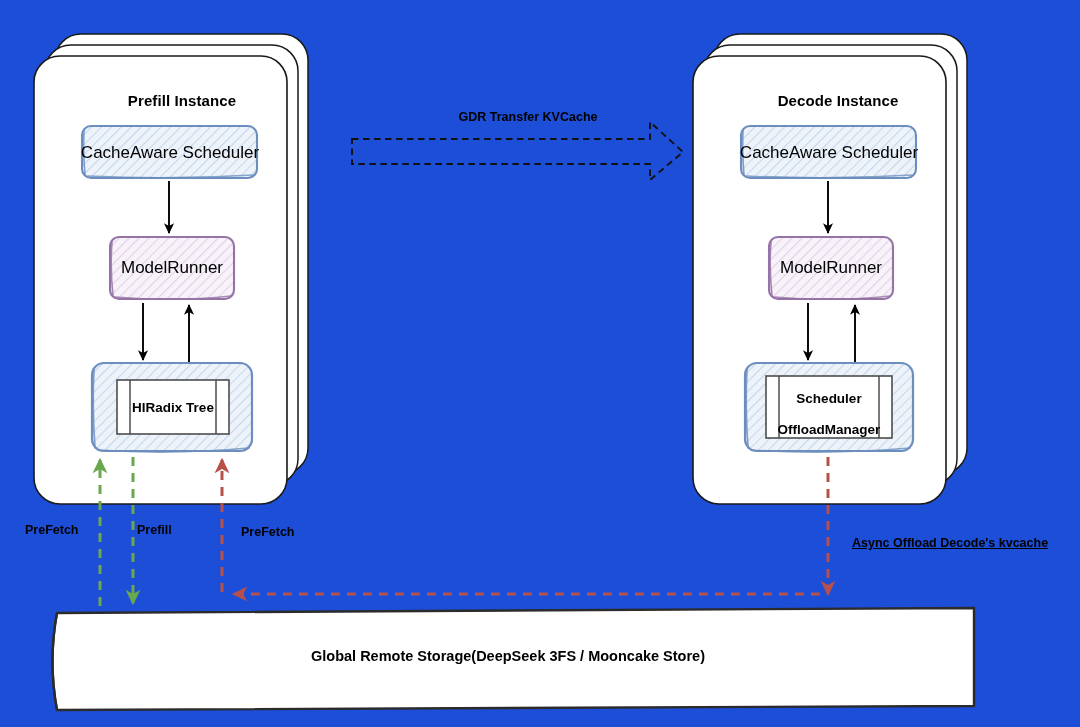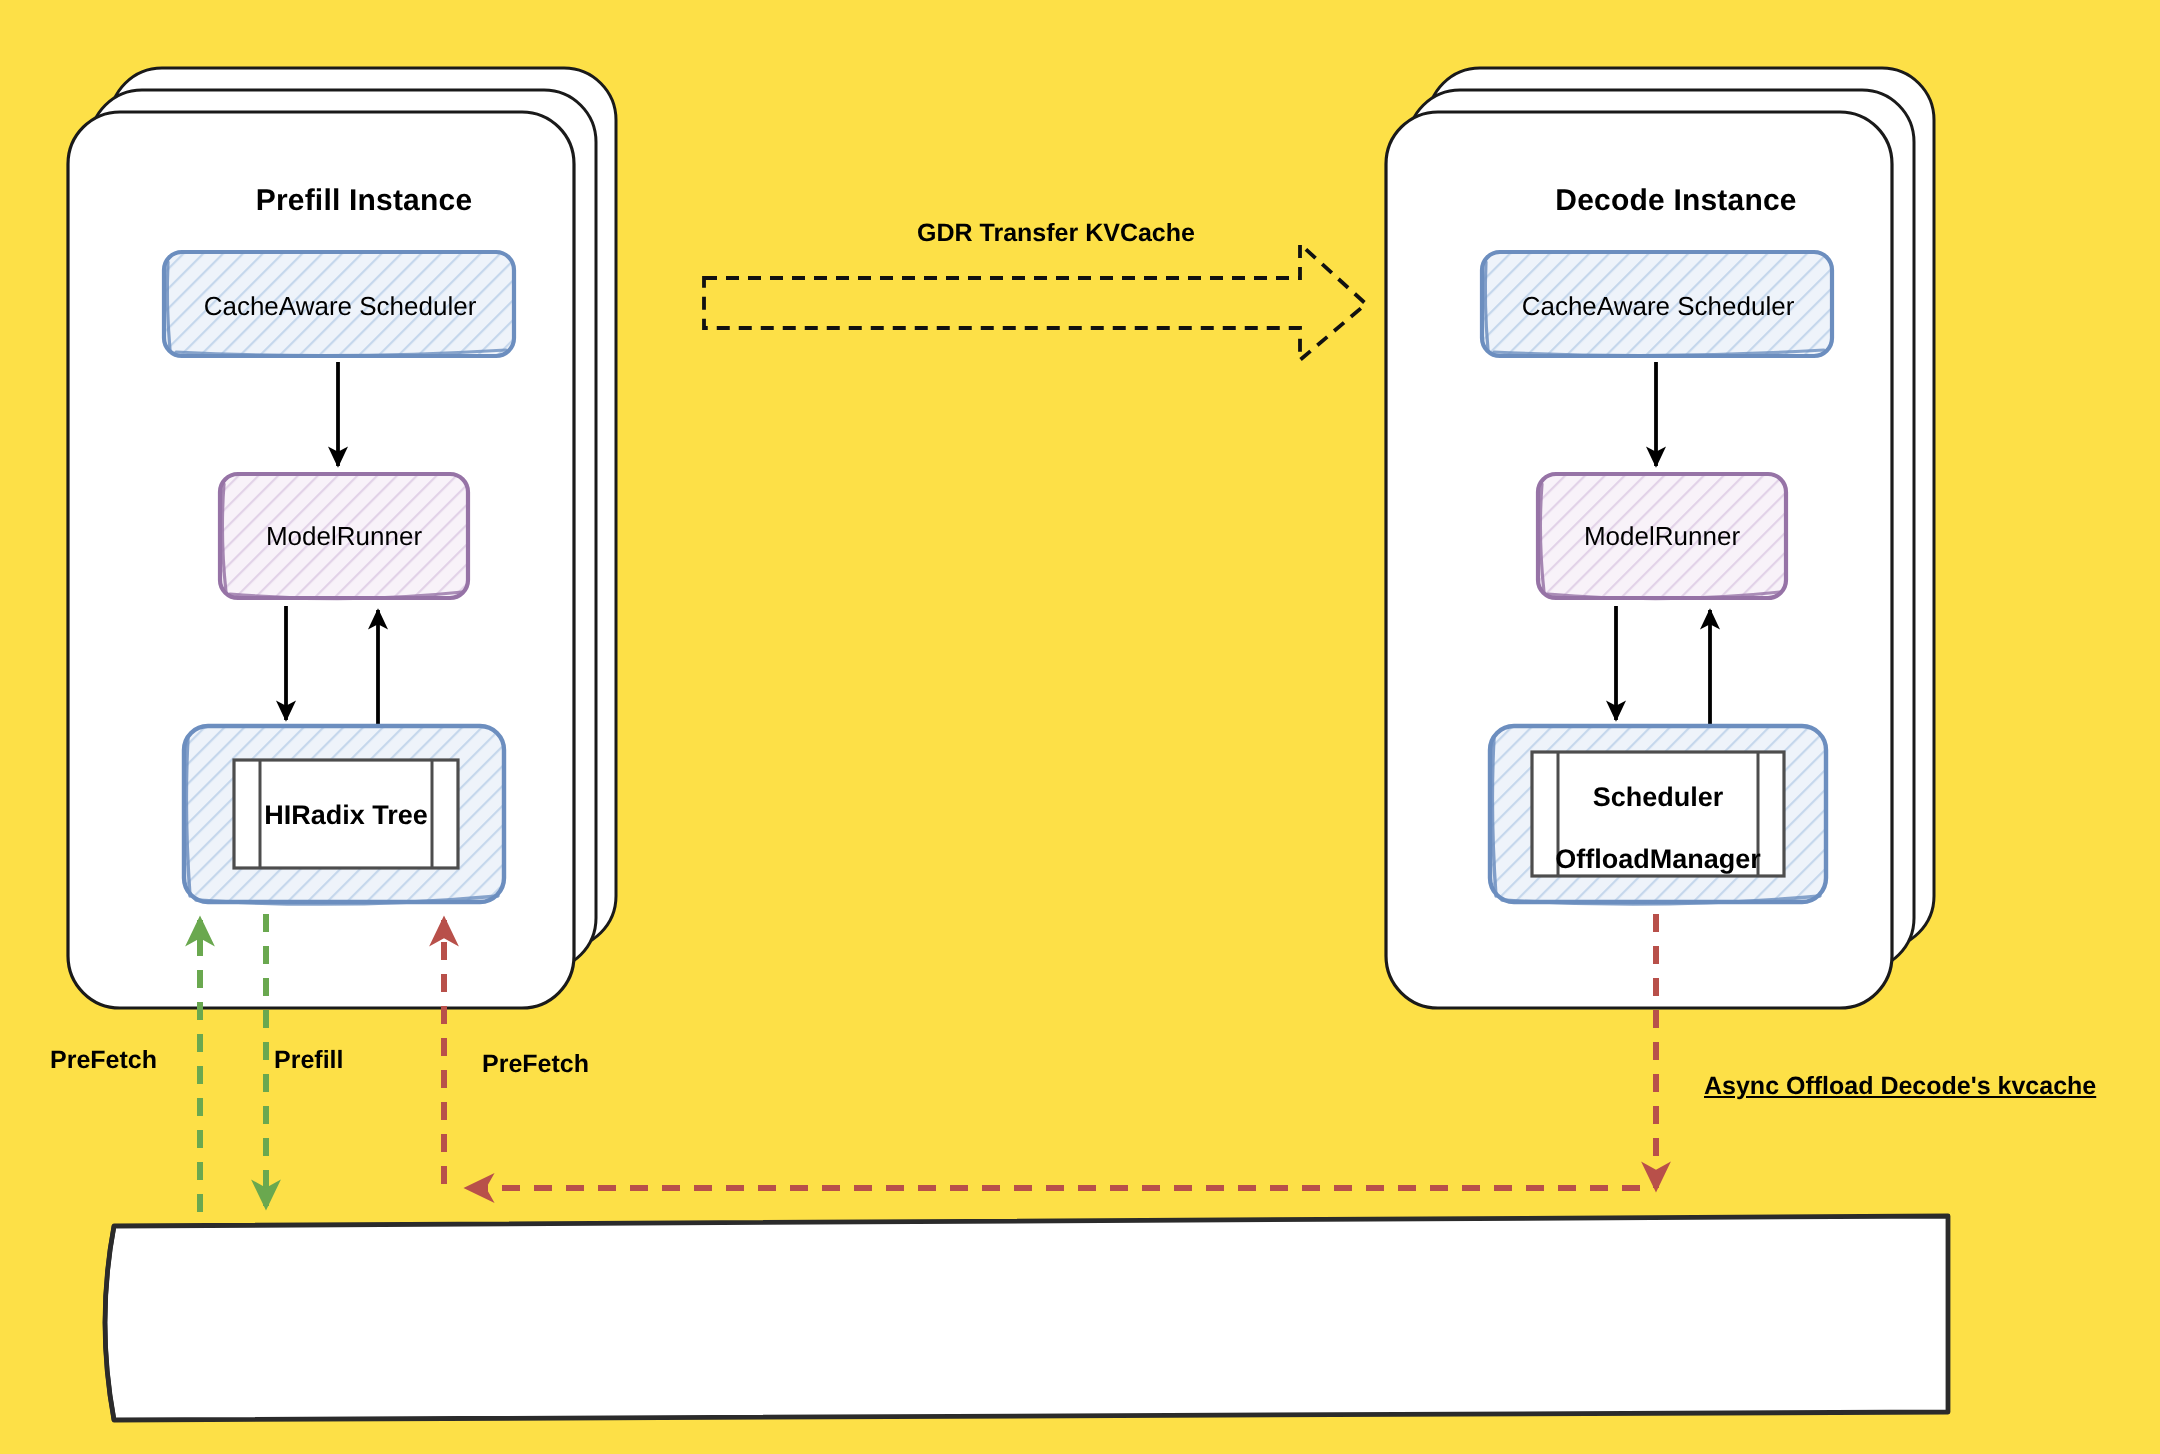--- a/index.html
+++ b/index.html
@@ -9,21 +9,21 @@
     background: #ffffff;
   }
   body {
     font-family: "Liberation Sans", "DejaVu Sans", sans-serif;
     -webkit-font-smoothing: antialiased;
   }
   #canvas {
     position: relative;
     width: 1080px;
     height: 727px;
-    background: #fde047;
+    background: #1d4ed8;
     overflow: hidden;
   }
   #diagram-svg {
     position: absolute;
     left: 0;
     top: 0;
     width: 1080px;
     height: 727px;
   }
   .lbl {
@@ -36,21 +36,21 @@
   .lbl-center {
     transform: translate(-50%, -50%);
     text-align: center;
   }
   .panel-title {
     font-size: 15px;
     font-weight: bold;
     letter-spacing: 0.1px;
   }
   .node-text {
-    font-size: 13px;
+    font-size: 17px;
     font-weight: normal;
   }
   .node-text-bold {
     font-size: 13.5px;
     font-weight: bold;
   }
   .edge-label {
     font-size: 12.5px;
     font-weight: bold;
   }
@@ -186,14 +186,15 @@
   <div class="lbl lbl-center node-text-bold" style="left:829px; top:399px;">Scheduler</div>
   <div class="lbl lbl-center node-text-bold" style="left:829px; top:430px;">OffloadManager</div>
 
   <div class="lbl lbl-center gdr-label" style="left:516px; top:117px;margin-left:12px;">GDR Transfer KVCache</div>
 
   <div class="lbl edge-label" style="left:25px; top:523px;">PreFetch</div>
   <div class="lbl edge-label" style="left:137px; top:523px;">Prefill</div>
   <div class="lbl edge-label" style="left:241px; top:525px;">PreFetch</div>
   <div class="lbl edge-label" style="left:852px; top:536px;text-decoration:underline;">Async Offload Decode's kvcache</div>
 
+  <div class="lbl lbl-center storage-label" style="left:508px; top:657px;">Global Remote Storage(DeepSeek 3FS / Mooncake Store)</div>
 
 </div>
 
 </body></html>

